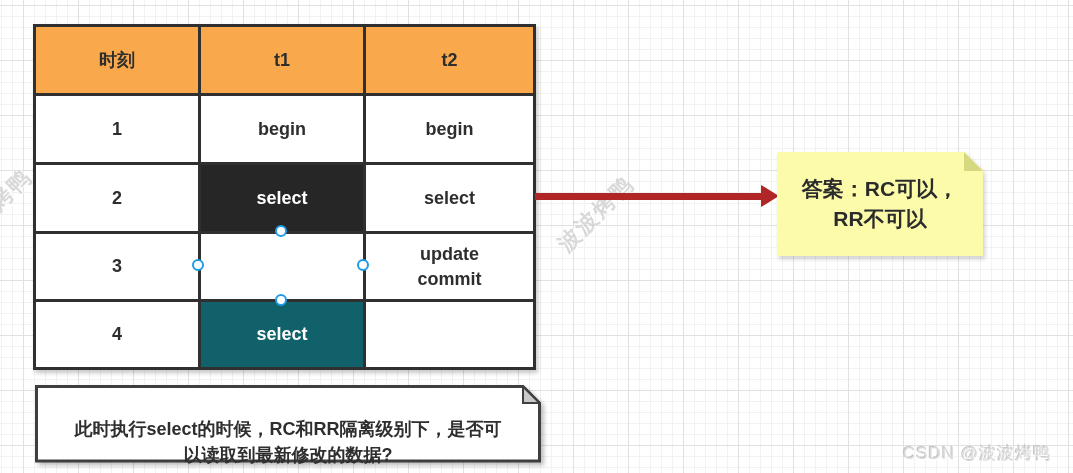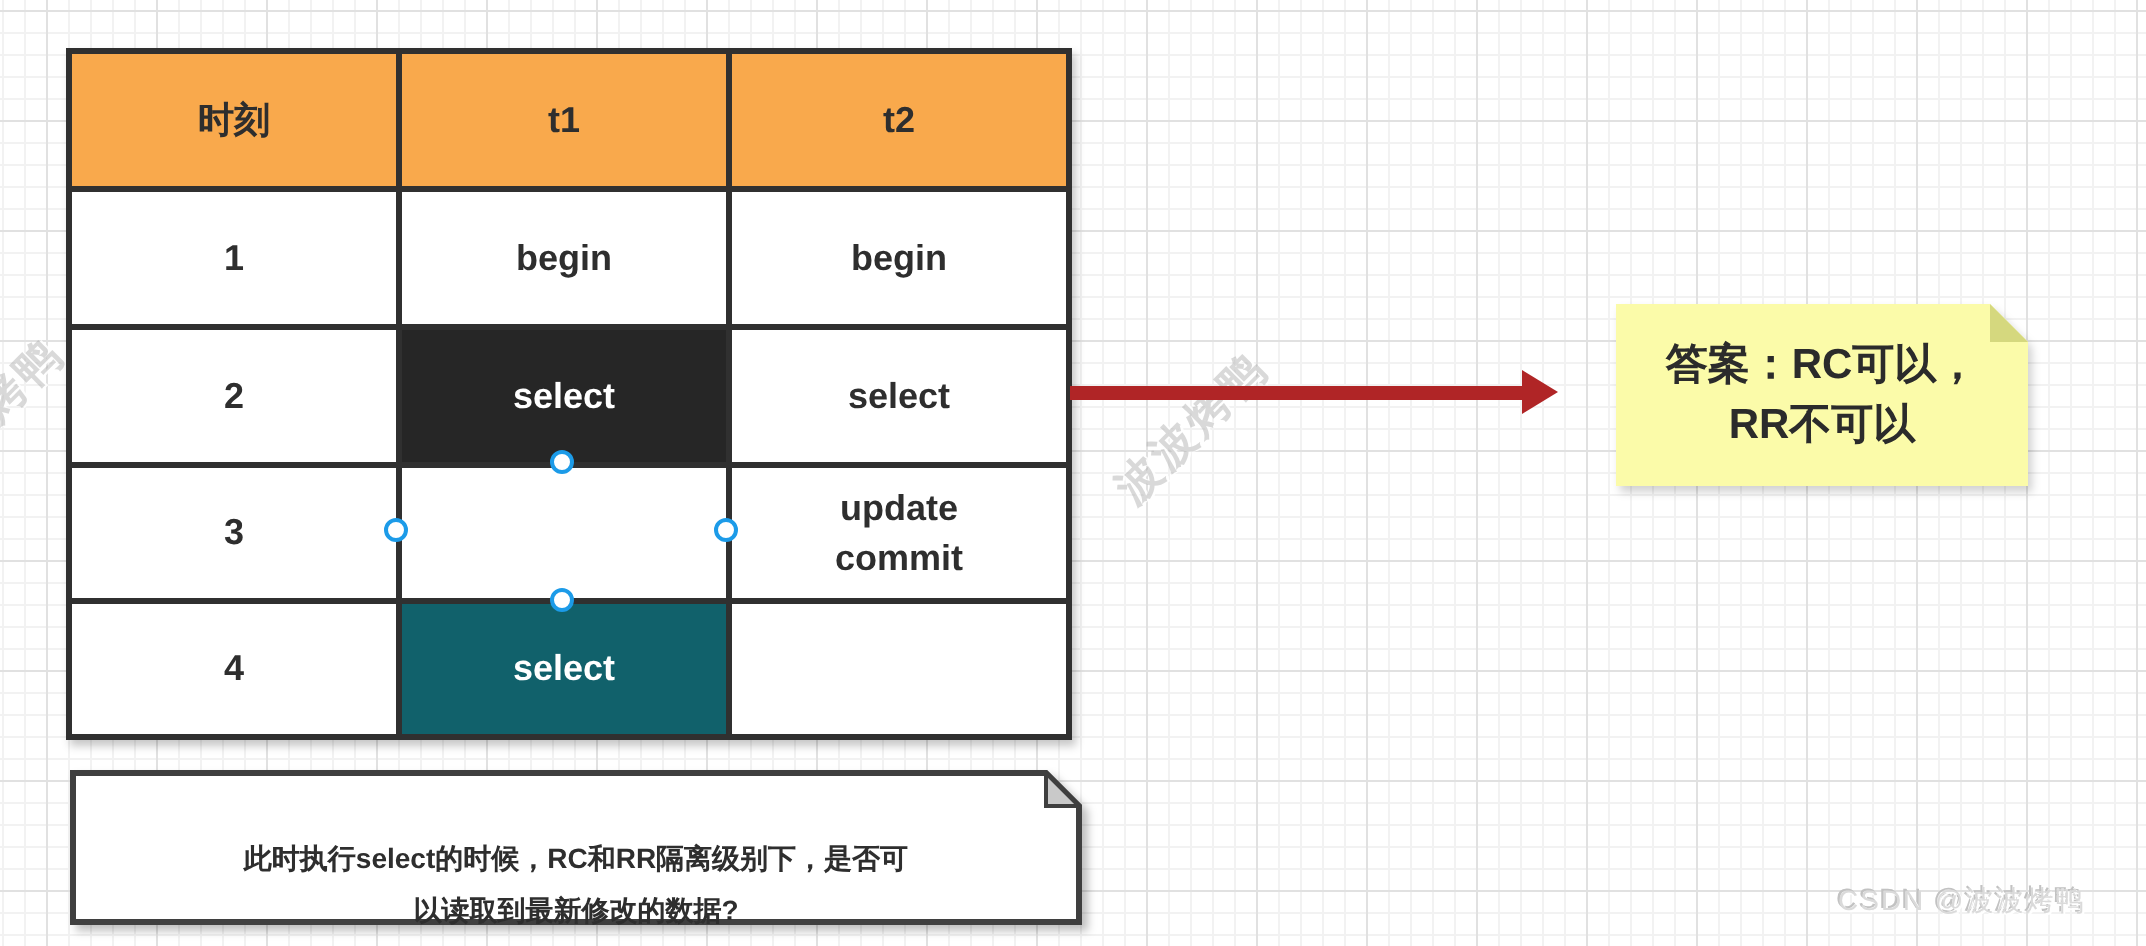--- a/index.html
+++ b/index.html
@@ -19,24 +19,23 @@
   }
   .wm-diag{
     position:absolute;white-space:nowrap;font-weight:bold;font-size:22px;
     letter-spacing:2px;color:rgba(170,170,170,0.45);
     text-shadow:1px 1px 0 rgba(255,255,255,0.9);
     transform:rotate(-45deg);pointer-events:none;
   }
   .wm-left{left:-54px;top:192px;}
   .wm-mid{left:548px;top:199px;}
   .wm-corner{
-    position:absolute;left:903px;top:442px;font-size:14px;letter-spacing:1px;
+    position:absolute;left:903px;top:442px;font-size:17px;letter-spacing:1px;
     color:#dadada;text-shadow:1px 1px 0 #ffffff,-1px -1px 0 #c2c2c2;
     white-space:nowrap;
-    padding-left:16px;
   }
   .table-wrap{
     position:absolute;left:33px;top:24px;
     filter:drop-shadow(2px 3px 2px rgba(0,0,0,0.22));
   }
   table{border-collapse:collapse;table-layout:fixed;width:500px;border-radius:27px;}
   th,td{
     border:3px solid #303030;text-align:center;vertical-align:middle;
     font-size:18px;font-weight:bold;color:#2e2e2e;background:#ffffff;
     padding:0;overflow:hidden;
@@ -59,42 +58,42 @@
   .arrow-line{
     position:absolute;left:535px;top:193px;width:228px;height:7px;
     background:#B02526;z-index:3;
   }
   .arrow-head{
     position:absolute;left:761px;top:185px;width:0;height:0;z-index:3;
     border-top:11px solid transparent;border-bottom:11px solid transparent;
     border-left:18px solid #B02526;
   }
   .sticky-wrap{
-    position:absolute;left:808px;top:152px;width:206px;height:91px;
+    position:absolute;left:777px;top:152px;width:206px;height:104px;
     filter:drop-shadow(2px 3px 2px rgba(0,0,0,0.18));z-index:4;
   }
   .sticky{
     position:absolute;inset:0;background:#FBFBA9;
     clip-path:polygon(0 0, calc(100% - 19px) 0, 100% 19px, 100% 100%, 0 100%);
     display:flex;align-items:center;justify-content:center;text-align:center;
     font-size:21px;font-weight:bold;color:#2b2b2b;line-height:30px;
     white-space:pre-line;
   }
   .sticky-fold{
     position:absolute;top:0;right:0;width:19px;height:19px;
     clip-path:polygon(0 0, 100% 100%, 0 100%);background:#D5D87E;z-index:5;
   }
   .qnote-wrap{
     position:absolute;left:35px;top:385px;width:506px;height:78px;z-index:4;
     filter:drop-shadow(3px 3px 2px rgba(0,0,0,0.25));
   }
   .qnote-wrap svg{position:absolute;inset:0;}
   .qnote-text{
     position:absolute;inset:0;display:flex;align-items:center;justify-content:center;
-    text-align:center;font-size:14px;font-weight:bold;color:#2e2e2e;
+    text-align:center;font-size:18px;font-weight:bold;color:#2e2e2e;
     line-height:26px;white-space:pre-line;margin-top:36px;
   }
 </style>
 </head>
 <body>
 
 <div class="canvas">
 
   <div class="wm-diag wm-left">波波烤鸭</div>
   <div class="wm-diag wm-mid">波波烤鸭</div>

